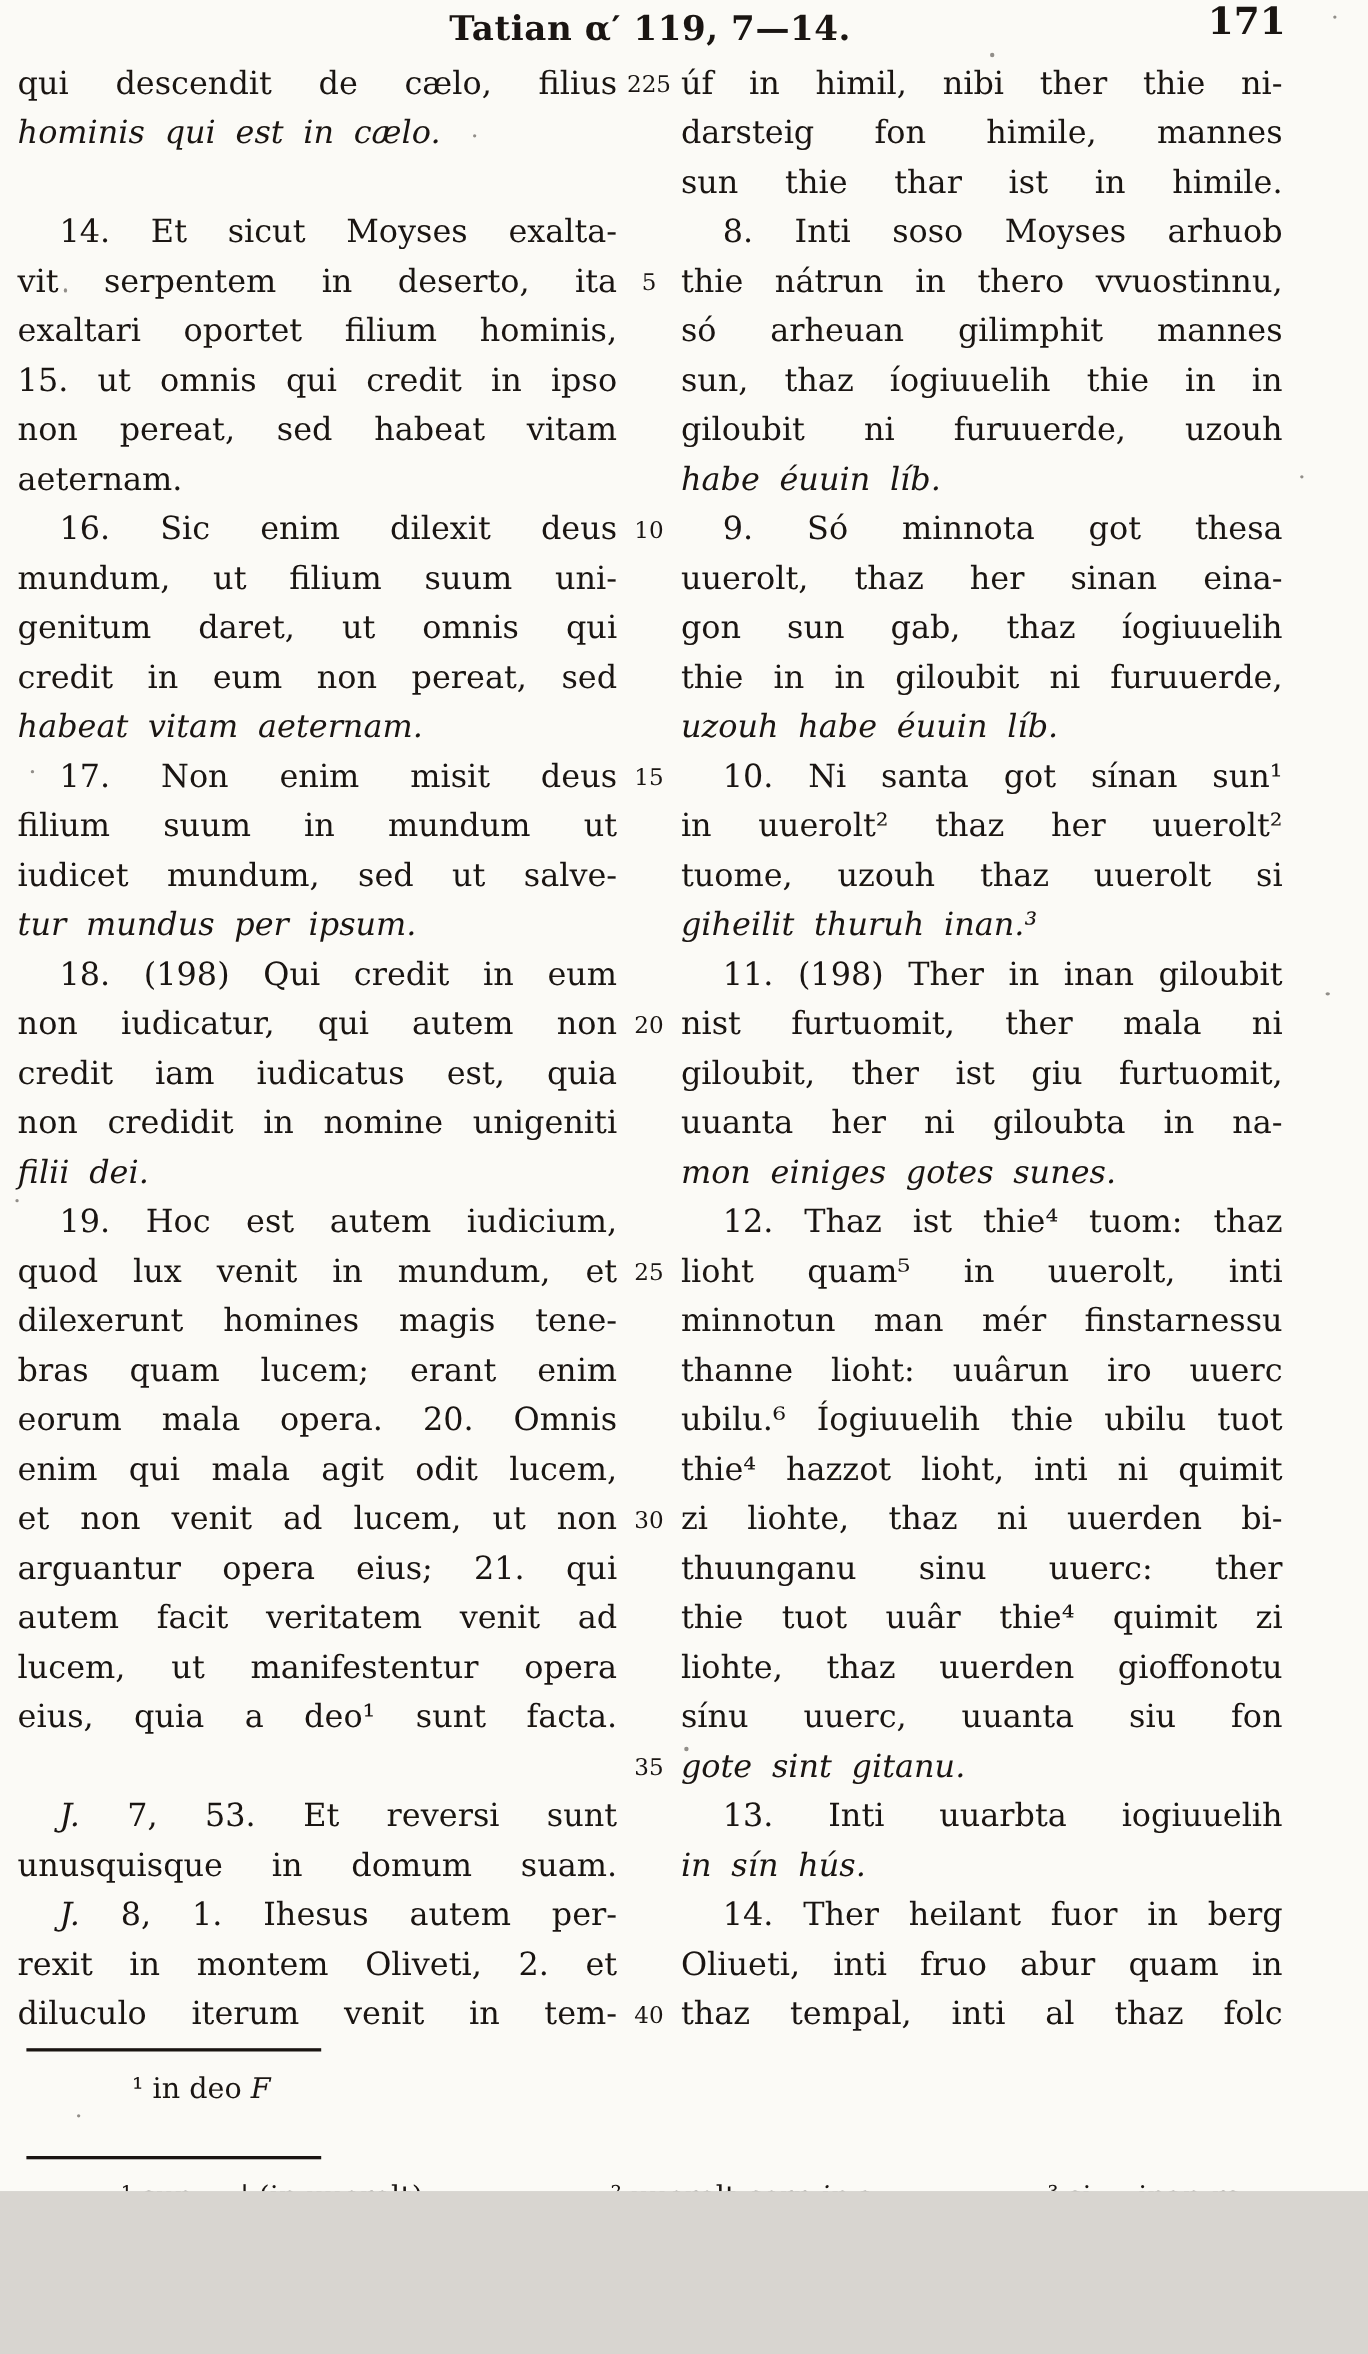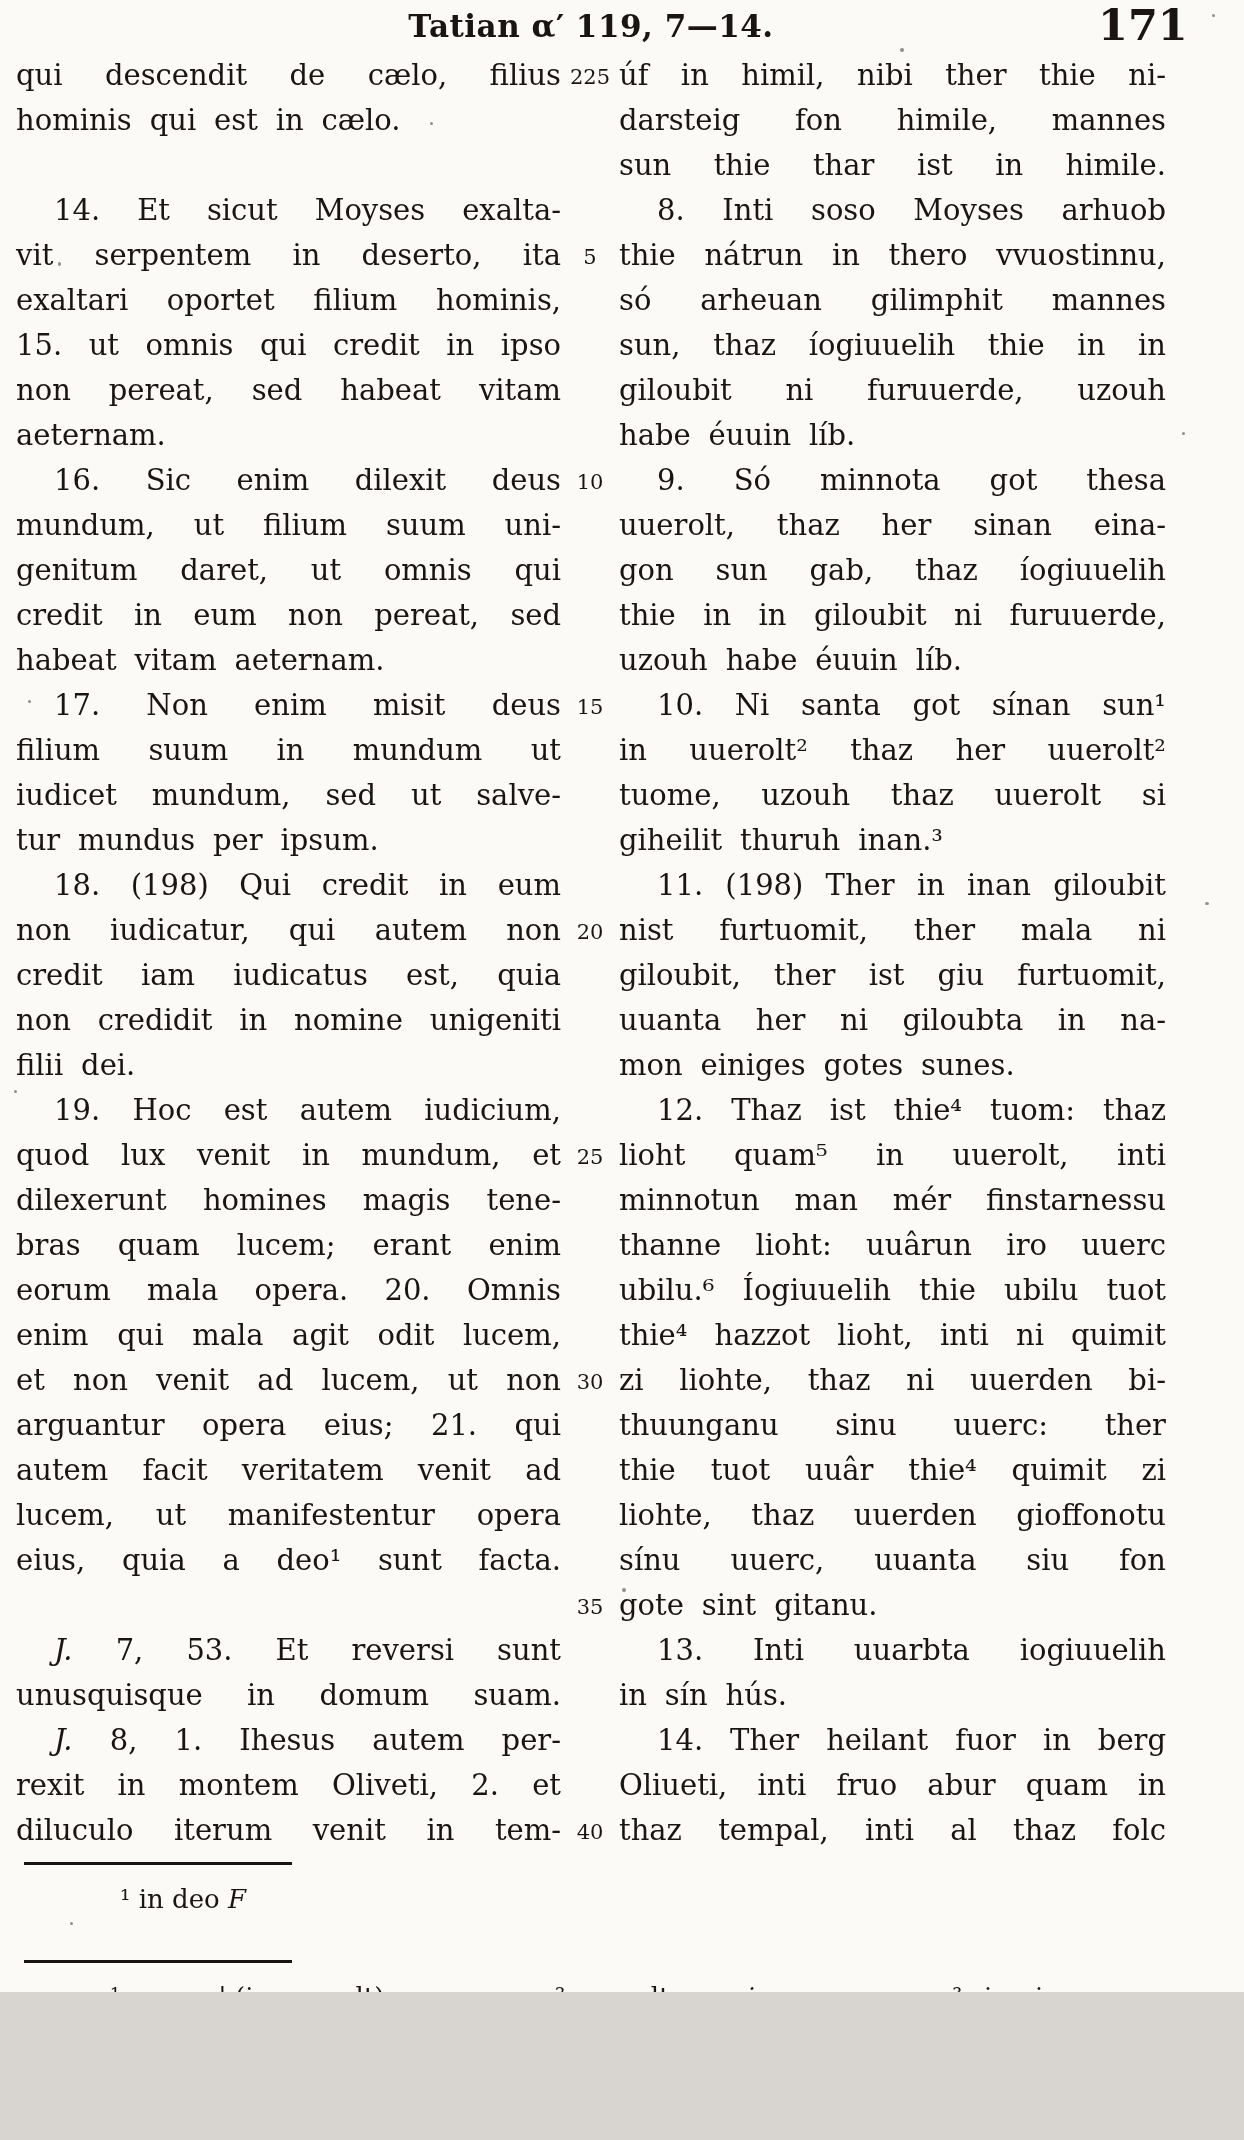--- a/index.html
+++ b/index.html
@@ -10,32 +10,32 @@
     overflow:hidden;
   }
   
   .header-title {
     position:absolute; top:8px; left:16px; width:1150px;
     text-align:center; font-weight:bold; font-size:31px;
     letter-spacing:0.5px;
   }
   .page-number {
     position:absolute; top:0px; left:1098px;
-    font-weight:bold; font-size:43px;
+    font-weight:bold; font-size:34px;
   }
   
   .body-rows { position:absolute; top:53px; left:16px; width:1150px; }
   .row { display:flex; height:45px; }
   .cell { font-size:29px; line-height:45px; }
   .cell.left  { width:545px; }
   .cell.num   { width:58px; text-align:center; font-size:21px; line-height:48px; }
   .cell.right { width:547px; }
   .just { text-align:justify; text-align-last:justify; }
   .ind  { text-indent:38px; }
-  .wide { word-spacing:0.30em; }
+  .wide { word-spacing:0.30em;font-style:italic; }
   i { font-style:italic; }
   
   .rule { position:absolute; left:24px; width:268px; height:3px; background:#1a1512; }
   .rule-1 { top:1862px; }
   .rule-2 { top:1960px; }
   .note-above { position:absolute; top:1884px; left:120px; font-size:26px; }
   .app-row { position:absolute; left:16px; width:1212px; height:38px; font-size:26px; }
   .app-row-1 { top:1982px; }
   .app-row-2 { top:2020px; }
   .app-item { position:absolute; top:0; white-space:nowrap; }

